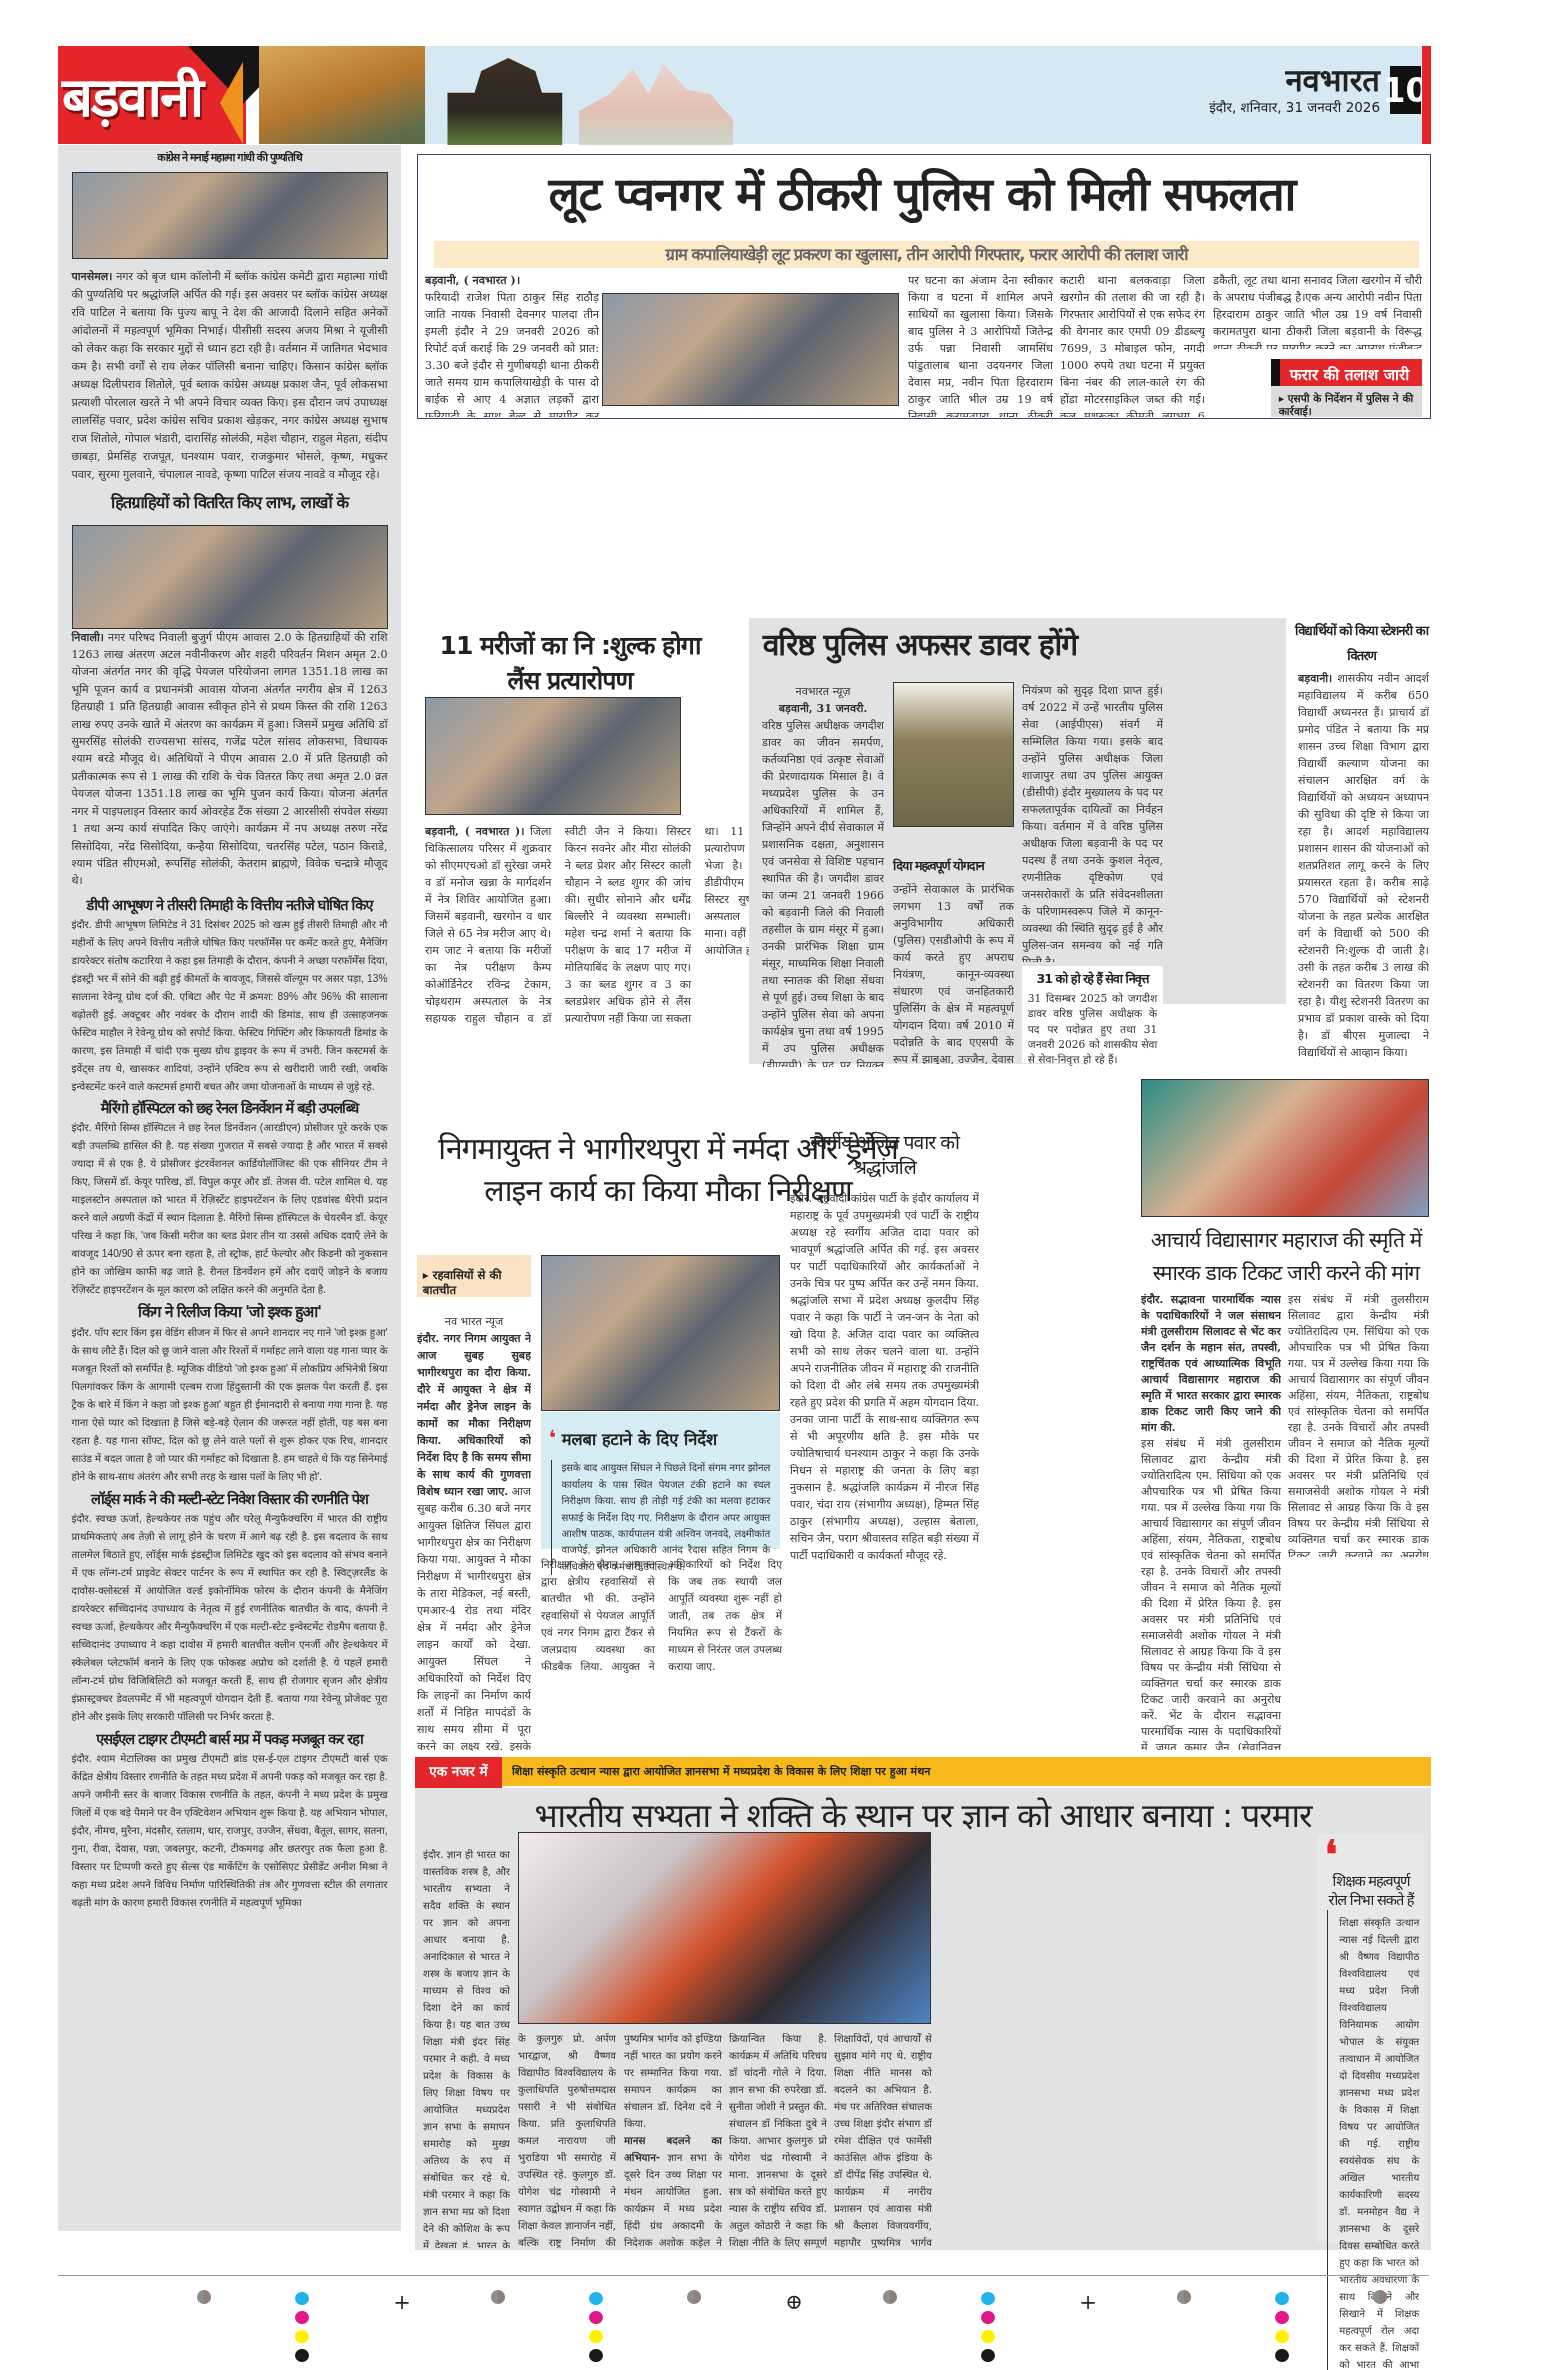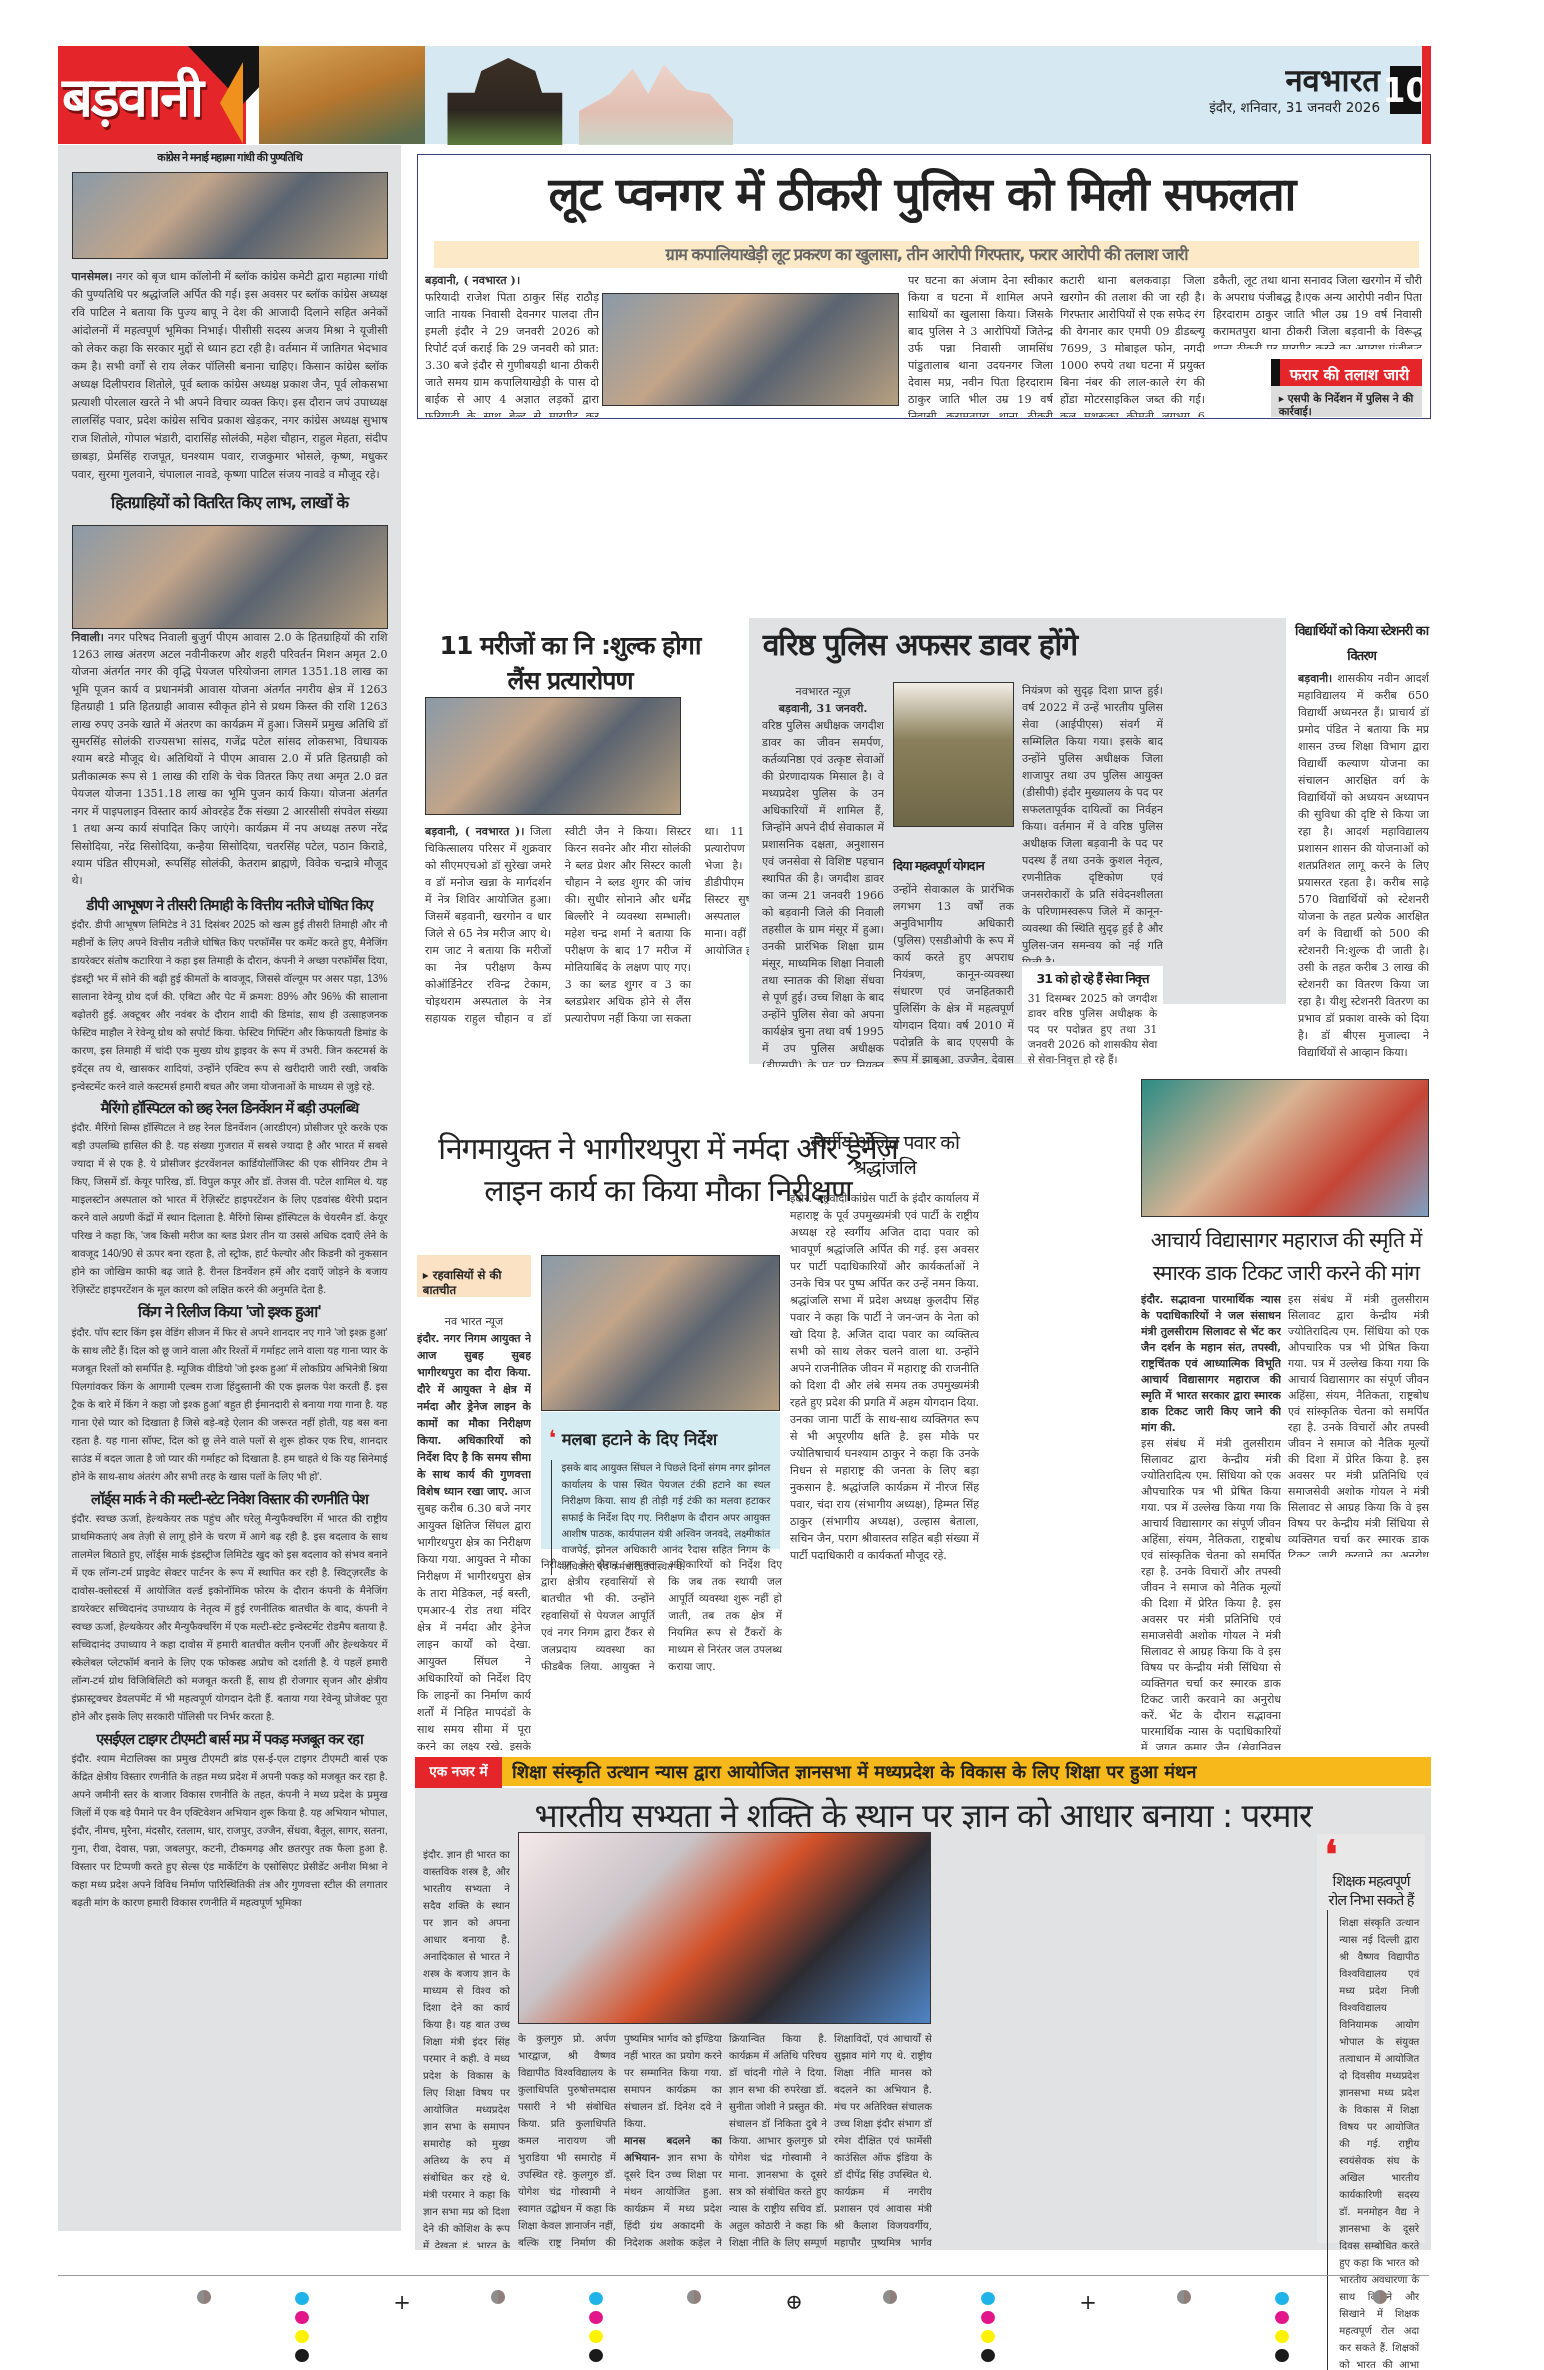--- a/index.html
+++ b/index.html
@@ -119,21 +119,21 @@
 <div class="abs hd" style="left:790px;top:1130px;width:189px;font-size:19.3px;line-height:25px;font-weight:normal">स्वर्गीय अजित पवार को श्रद्धांजलि</div>
 <div class="abs body-text" style="left:790px;top:1190px;width:189px;height:560px;overflow:hidden;font-size:11px;line-height:17px">इंदौर. राष्ट्रवादी कांग्रेस पार्टी के इंदौर कार्यालय में महाराष्ट्र के पूर्व उपमुख्यमंत्री एवं पार्टी के राष्ट्रीय अध्यक्ष रहे स्वर्गीय अजित दादा पवार को भावपूर्ण श्रद्धांजलि अर्पित की गई. इस अवसर पर पार्टी पदाधिकारियों और कार्यकर्ताओं ने उनके चित्र पर पुष्प अर्पित कर उन्हें नमन किया. श्रद्धांजलि सभा में प्रदेश अध्यक्ष कुलदीप सिंह पवार ने कहा कि पार्टी ने जन-जन के नेता को खो दिया है. अजित दादा पवार का व्यक्तित्व सभी को साथ लेकर चलने वाला था. उन्होंने अपने राजनीतिक जीवन में महाराष्ट्र की राजनीति को दिशा दी और लंबे समय तक उपमुख्यमंत्री रहते हुए प्रदेश की प्रगति में अहम योगदान दिया. उनका जाना पार्टी के साथ-साथ व्यक्तिगत रूप से भी अपूरणीय क्षति है. इस मौके पर ज्योतिषाचार्य घनश्याम ठाकुर ने कहा कि उनके निधन से महाराष्ट्र की जनता के लिए बड़ा नुकसान है. श्रद्धांजलि कार्यक्रम में नीरज सिंह पवार, चंदा राय (संभागीय अध्यक्ष), हिम्मत सिंह ठाकुर (संभागीय अध्यक्ष), उल्हास बेताला, सचिन जैन, पराग श्रीवास्तव सहित बड़ी संख्या में पार्टी पदाधिकारी व कार्यकर्ता मौजूद रहे.</div>
 
 <div class="abs photo" style="left:1141px;top:1079px;width:288px;height:138px;background:linear-gradient(135deg,#2c8c85,#d8b393 40%,#c54636 70%,#7ea0c3)"></div>
 <div class="abs hd" style="left:1141px;top:1224px;width:290px;font-size:21px;line-height:33px;font-weight:normal">आचार्य विद्यासागर महाराज की स्मृति में स्मारक डाक टिकट जारी करने की मांग</div>
 <div class="abs body-text" style="left:1141px;top:1292px;width:140px;height:458px;overflow:hidden;font-size:11px;line-height:16px"><b>इंदौर. सद्भावना पारमार्थिक न्यास के पदाधिकारियों ने जल संसाधन मंत्री तुलसीराम सिलावट से भेंट कर जैन दर्शन के महान संत, तपस्वी, राष्ट्रचिंतक एवं आध्यात्मिक विभूति आचार्य विद्यासागर महाराज की स्मृति में भारत सरकार द्वारा स्मारक डाक टिकट जारी किए जाने की मांग की.</b><br><span>इस संबंध में मंत्री तुलसीराम सिलावट द्वारा केन्द्रीय मंत्री ज्योतिरादित्य एम. सिंधिया को एक औपचारिक पत्र भी प्रेषित किया गया. पत्र में उल्लेख किया गया कि आचार्य विद्यासागर का संपूर्ण जीवन अहिंसा, संयम, नैतिकता, राष्ट्रबोध एवं सांस्कृतिक चेतना को समर्पित रहा है. उनके विचारों और तपस्वी जीवन ने समाज को नैतिक मूल्यों की दिशा में प्रेरित किया है. इस अवसर पर मंत्री प्रतिनिधि एवं समाजसेवी अशोक गोयल ने मंत्री सिलावट से आग्रह किया कि वे इस विषय पर केन्द्रीय मंत्री सिंधिया से व्यक्तिगत चर्चा कर स्मारक डाक टिकट जारी करवाने का अनुरोध करें. भेंट के दौरान सद्भावना पारमार्थिक न्यास के पदाधिकारियों में जगत कुमार जैन (सेवानिवृत्त हाईकोर्ट जज), प्रियांशु जैन, स्वप्निल जैन, सौरभ जैन एवं सुमित जैन उपस्थित रहे. सभी ने भारत सरकार से इस महत्वपूर्ण प्रस्ताव पर सकारात्मक विचार कर शीघ्र निर्णय लेने का आग्रह किया, ताकि आचार्य विद्यासागर के अमूल्य योगदान को राष्ट्रीय स्तर पर सम्मान मिल सके.</span></div>
 <div class="abs body-text" style="left:1288px;top:1292px;width:141px;height:265px;overflow:hidden;font-size:11px;line-height:16px">इस संबंध में मंत्री तुलसीराम सिलावट द्वारा केन्द्रीय मंत्री ज्योतिरादित्य एम. सिंधिया को एक औपचारिक पत्र भी प्रेषित किया गया. पत्र में उल्लेख किया गया कि आचार्य विद्यासागर का संपूर्ण जीवन अहिंसा, संयम, नैतिकता, राष्ट्रबोध एवं सांस्कृतिक चेतना को समर्पित रहा है. उनके विचारों और तपस्वी जीवन ने समाज को नैतिक मूल्यों की दिशा में प्रेरित किया है. इस अवसर पर मंत्री प्रतिनिधि एवं समाजसेवी अशोक गोयल ने मंत्री सिलावट से आग्रह किया कि वे इस विषय पर केन्द्रीय मंत्री सिंधिया से व्यक्तिगत चर्चा कर स्मारक डाक टिकट जारी करवाने का अनुरोध करें. भेंट के दौरान सद्भावना पारमार्थिक न्यास के पदाधिकारियों में जगत कुमार जैन (सेवानिवृत्त हाईकोर्ट जज), प्रियांशु जैन, स्वप्निल जैन, सौरभ जैन एवं सुमित जैन उपस्थित रहे. सभी ने भारत सरकार से इस महत्वपूर्ण प्रस्ताव पर सकारात्मक विचार कर शीघ्र निर्णय लेने का आग्रह किया, ताकि आचार्य विद्यासागर के अमूल्य योगदान को राष्ट्रीय स्तर पर सम्मान मिल सके.</div>
 
 <div class="abs ribbon" style="left:415px;top:1757px;width:1016px"></div>
 <div class="abs" style="left:415px;top:1757px;width:87px;height:43px;background:#e4262b;color:#fff;font-family:'DejaVu Sans',sans-serif;font-weight:bold;font-size:13.5px;line-height:29px;text-align:center">एक नजर में</div>
-<div class="abs" style="left:512px;top:1757px;width:917px;height:29px;font-family:'DejaVu Sans',sans-serif;font-weight:bold;font-size:18px;line-height:29px;color:#222;white-space:nowrap;overflow:hidden">शिक्षा संस्कृति उत्थान न्यास द्वारा आयोजित ज्ञानसभा में मध्यप्रदेश के विकास के लिए शिक्षा पर हुआ मंथन</div>
+<div class="abs" style="left:512px;top:1757px;width:917px;height:29px;font-family:'DejaVu Sans',sans-serif;font-weight:bold;font-size:11px;line-height:29px;color:#222;white-space:nowrap;overflow:hidden">शिक्षा संस्कृति उत्थान न्यास द्वारा आयोजित ज्ञानसभा में मध्यप्रदेश के विकास के लिए शिक्षा पर हुआ मंथन</div>
 <div class="abs gray-box" style="left:415px;top:1788px;width:1016px;height:462px"></div>
 <div class="abs hd" style="left:417px;top:1788px;width:1012px;font-size:33px;line-height:56px;font-weight:normal">भारतीय सभ्यता ने शक्ति के स्थान पर ज्ञान को आधार बनाया : परमार</div>
 <div class="abs body-text" style="left:423px;top:1846px;width:87px;height:402px;overflow:hidden;font-size:10.2px;line-height:17px">इंदौर. ज्ञान ही भारत का वास्तविक शस्त्र है, और भारतीय सभ्यता ने सदैव शक्ति के स्थान पर ज्ञान को अपना आधार बनाया है. अनादिकाल से भारत ने शस्त्र के बजाय ज्ञान के माध्यम से विश्व को दिशा देने का कार्य किया है। यह बात उच्च शिक्षा मंत्री इंदर सिंह परमार ने कही. वे मध्य प्रदेश के विकास के लिए शिक्षा विषय पर आयोजित मध्यप्रदेश ज्ञान सभा के समापन समारोह को मुख्य अतिथ्य के रुप में संबोधित कर रहे थे. मंत्री परमार ने कहा कि ज्ञान सभा मप्र को दिशा देने की कोशिश के रूप में देखता हूं. भारत के भाव पर गर्व करना शिक्षा के मन्दिरों से निकलना चाहिए. गुलामी के भाव को बाहर करना है. 2020 शिक्षा नीति आने के बाद हमने अपने को पहचानना प्रारम्भ कर दिया है. भारत ने ज्ञान के आधार पर दुनिया को जीता था. शक्ति का आधार भारत का ज्ञान है. समापन कार्यक्रम में सम्राट विक्रमादित्य विश्वविद्यालय</div>
 <div class="abs photo" style="left:518px;top:1832px;width:413px;height:192px;background:linear-gradient(135deg,#f4e8ea,#c9c2c6 30%,#d2512b 50%,#2d2b31 70%,#4f84c4)"></div>
 <div class="abs body-text" style="left:518px;top:2030px;width:98px;height:218px;overflow:hidden;font-size:10.2px;line-height:17px">के कुलगुरु प्रो. अर्पण भारद्वाज, श्री वैष्णव विद्यापीठ विश्वविद्यालय के कुलाधिपति पुरुषोत्तमदास पसारी ने भी संबोधित किया. प्रति कुलाधिपति कमल नारायण जी भुराडिया भी समारोह में उपस्थित रहे. कुलगुरु डॉ. योगेश चंद्र गोस्वामी ने स्वागत उद्बोधन में कहा कि शिक्षा केवल ज्ञानार्जन नहीं, बल्कि राष्ट्र निर्माण की आधारशिला है. समापन कार्यक्रम में अतिथियों द्वारा इंदौर के महापौर</div>
 <div class="abs body-text" style="left:624px;top:2030px;width:98px;height:218px;overflow:hidden;font-size:10.2px;line-height:17px"><span>पुष्यमित्र भार्गव को इण्डिया नहीं भारत का प्रयोग करने पर सम्मानित किया गया. समापन कार्यक्रम का संचालन डॉ. दिनेश दवे ने किया.</span><br><b>मानस बदलने का अभियान-</b> <span>ज्ञान सभा के दूसरे दिन उच्च शिक्षा पर मंथन आयोजित हुआ. कार्यक्रम में मध्य प्रदेश हिंदी ग्रंथ अकादमी के निदेशक अशोक कड़ेल ने कहा कि देश में मध्यप्रदेश ने राष्ट्रीय शिक्षा नीति 2020 को सबसे पहले अंगीकृत कर</span></div>
 <div class="abs body-text" style="left:729px;top:2030px;width:98px;height:218px;overflow:hidden;font-size:10.2px;line-height:17px">क्रियान्वित किया है. कार्यक्रम में अतिथि परिचय डॉ चांदनी गोले ने दिया. ज्ञान सभा की रुपरेखा डॉ. सुनीता जोशी ने प्रस्तुत की. संचालन डॉ निकिता दुबे ने किया. आभार कुलगुरु प्रो योगेश चंद्र गोस्वामी ने माना. ज्ञानसभा के दूसरे सत्र को संबोधित करते हुए न्यास के राष्ट्रीय सचिव डॉ. अतुल कोठारी ने कहा कि शिक्षा नीति के लिए सम्पूर्ण राष्ट्र के विद्यार्थियों, अभिभावकों,</div>
 <div class="abs body-text" style="left:834px;top:2030px;width:98px;height:218px;overflow:hidden;font-size:10.2px;line-height:17px">शिक्षाविदों, एवं आचार्यों से सुझाव मांगे गए थे. राष्ट्रीय शिक्षा नीति मानस को बदलने का अभियान है. मंच पर अतिरिक्त संचालक उच्च शिक्षा इंदौर संभाग डॉ रमेश दीक्षित एवं फार्मेसी काउंसिल ऑफ इंडिया के डॉ दीपेंद्र सिंह उपस्थित थे. कार्यक्रम में नगरीय प्रशासन एवं आवास मंत्री श्री कैलाश विजयवर्गीय, महापौर पुष्यमित्र भार्गव सहित 15 विश्व विद्यालयों के कुलगुरु विशेष रूप से उपस्थित थे.</div>
 <div class="abs" style="left:1317px;top:1834px;width:108px;height:409px;background:#e8e8e8">
   <div style="padding:5.8px 7.7px 0"><span class="quote-mark">❛</span></div>

